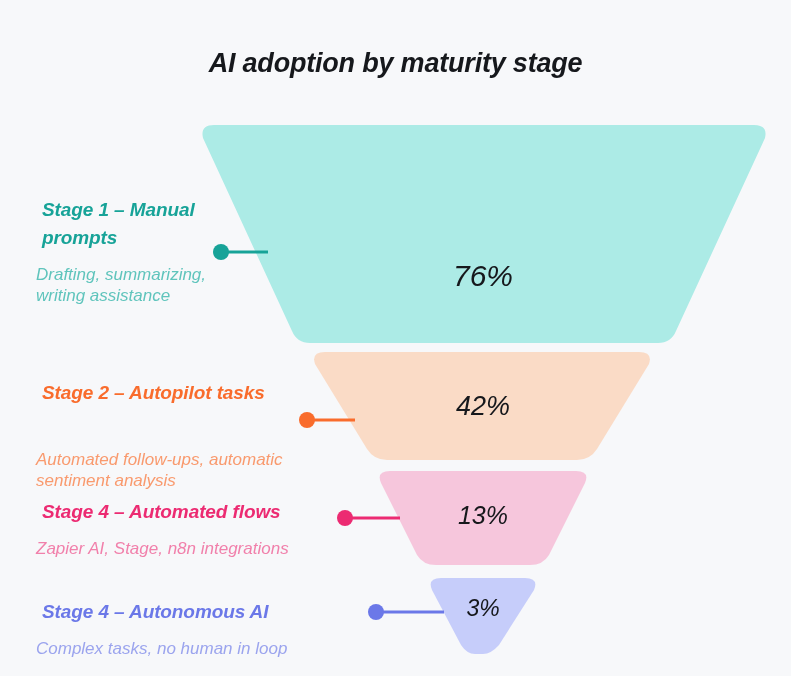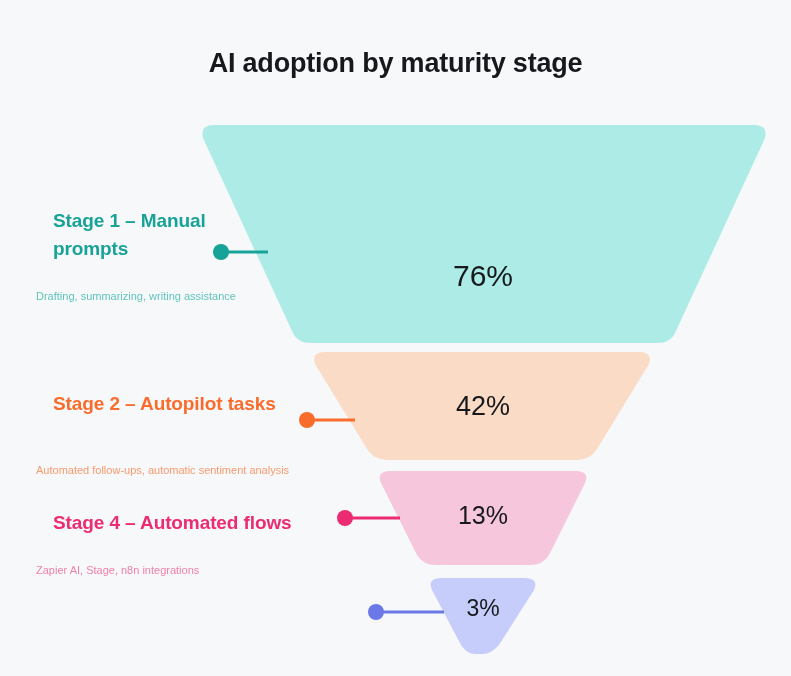--- a/index.html
+++ b/index.html
@@ -11,20 +11,21 @@
     height: 676px;
     background: #F7F8FA;
     font-family: "Liberation Sans", sans-serif;
     overflow: hidden;
     position: relative;
   }
   #stage {
     position: relative;
     width: 760px;
     height: 676px;
+    font-style: italic;
   }
 
   
   .chart-title {
     position: absolute;
     left: 0;
     top: 48px;
     width: 791px;
     text-align: center;
     font-size: 27px;
@@ -58,24 +59,24 @@
   
   .stage-block {
     position: absolute;
     left: 36px;
   }
   .stage-title {
     font-size: 19px;
     font-weight: bold;
     line-height: 28px;
     letter-spacing: -0.1px;
-    margin: 17px;
+    margin: 6px;
   }
   .stage-desc {
-    font-size: 11px;
+    font-size: 17px;
     line-height: 21px;
     margin: 0;
     padding-top: 6px;
   }
 
   .block-1 { top: 190px; width: 215px; }
   .block-2 { top: 373px; width: 300px; }
   .block-3 { top: 492px; width: 300px; }
   .block-4 { top: 592px; width: 300px; }
 
@@ -175,14 +176,18 @@
   <div class="stage-block block-2">
     <p class="stage-title">Stage 2 – Autopilot tasks</p>
     <p class="stage-desc">Automated follow-ups, automatic sentiment analysis</p>
   </div>
 
   <div class="stage-block block-3">
     <p class="stage-title">Stage 4 – Automated flows</p>
     <p class="stage-desc">Zapier AI, Stage, n8n integrations</p>
   </div>
 
+  <div class="stage-block block-4">
+    <p class="stage-title">Stage 4 – Autonomous AI</p>
+    <p class="stage-desc">Complex tasks, no human in loop</p>
+  </div>
 
 </div>
 
 </body></html>

